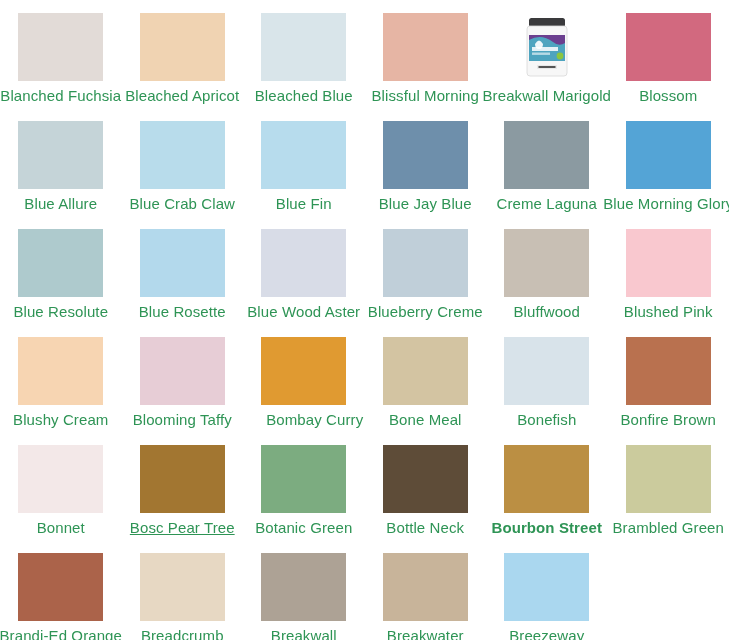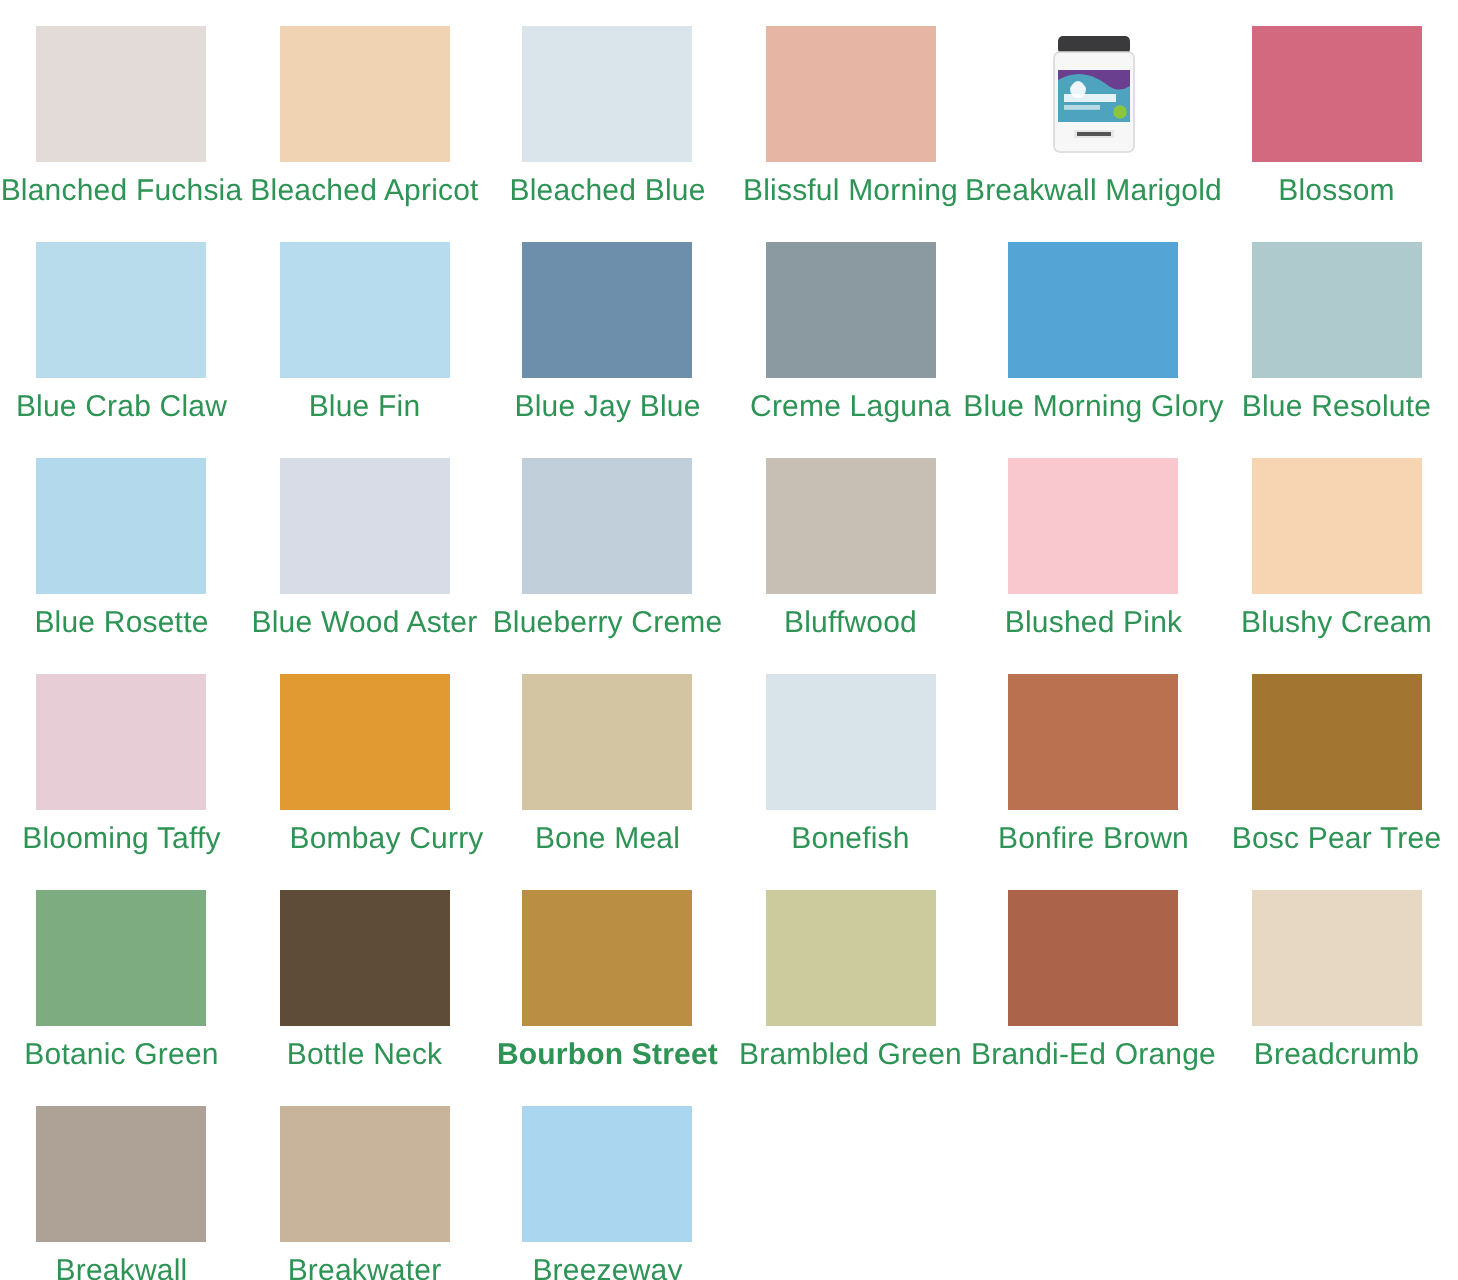--- a/index.html
+++ b/index.html
@@ -99,20 +99,24 @@
           <rect x="13.5" y="50" width="17" height="2" fill="#555555"></rect>
         </svg>
       </div>
       <div class="swatch-label" style="color: rgb(46, 148, 85);">Breakwall Marigold</div>
     </div>
     <div class="swatch-cell">
       <div class="swatch-chip" style="background-color: rgb(210, 105, 127);"></div>
       <div class="swatch-label" style="color: rgb(46, 148, 85);">Blossom</div>
     </div>
     <div class="swatch-cell">
+      <div class="swatch-chip" style="background-color: rgb(197, 212, 216);"></div>
+      <div class="swatch-label" style="color: rgb(46, 148, 85);">Blue Allure</div>
+    </div>
+    <div class="swatch-cell">
       <div class="swatch-chip" style="background-color: rgb(184, 220, 235);"></div>
       <div class="swatch-label" style="color: rgb(46, 148, 85);">Blue Crab Claw</div>
     </div>
     <div class="swatch-cell">
       <div class="swatch-chip" style="background-color: rgb(183, 220, 237);"></div>
       <div class="swatch-label" style="color: rgb(46, 148, 85);">Blue Fin</div>
     </div>
     <div class="swatch-cell">
       <div class="swatch-chip" style="background-color: rgb(110, 143, 171);"></div>
       <div class="swatch-label" style="color: rgb(46, 148, 85);">Blue Jay Blue</div>
@@ -167,22 +171,26 @@
     </div>
     <div class="swatch-cell">
       <div class="swatch-chip" style="background-color: rgb(216, 227, 234);"></div>
       <div class="swatch-label" style="color: rgb(46, 148, 85);">Bonefish</div>
     </div>
     <div class="swatch-cell">
       <div class="swatch-chip" style="background-color: rgb(185, 113, 79);"></div>
       <div class="swatch-label" style="color: rgb(46, 148, 85);">Bonfire Brown</div>
     </div>
     <div class="swatch-cell">
+      <div class="swatch-chip" style="background-color: rgb(243, 232, 232);"></div>
+      <div class="swatch-label" style="color: rgb(46, 148, 85);">Bonnet</div>
+    </div>
+    <div class="swatch-cell">
       <div class="swatch-chip" style="background-color: rgb(162, 118, 49);"></div>
-      <div class="swatch-label" style="color: rgb(46, 148, 85);">Bosc Pear Tree</div>
+      <div class="swatch-label" style="color: rgb(46, 148, 85); text-decoration: underline;">Bosc Pear Tree</div>
     </div>
     <div class="swatch-cell">
       <div class="swatch-chip" style="background-color: rgb(124, 172, 128);"></div>
       <div class="swatch-label" style="color: rgb(46, 148, 85);">Botanic Green</div>
     </div>
     <div class="swatch-cell">
       <div class="swatch-chip" style="background-color: rgb(94, 76, 56);"></div>
       <div class="swatch-label" style="color: rgb(46, 148, 85);">Bottle Neck</div>
     </div>
     <div class="swatch-cell">

